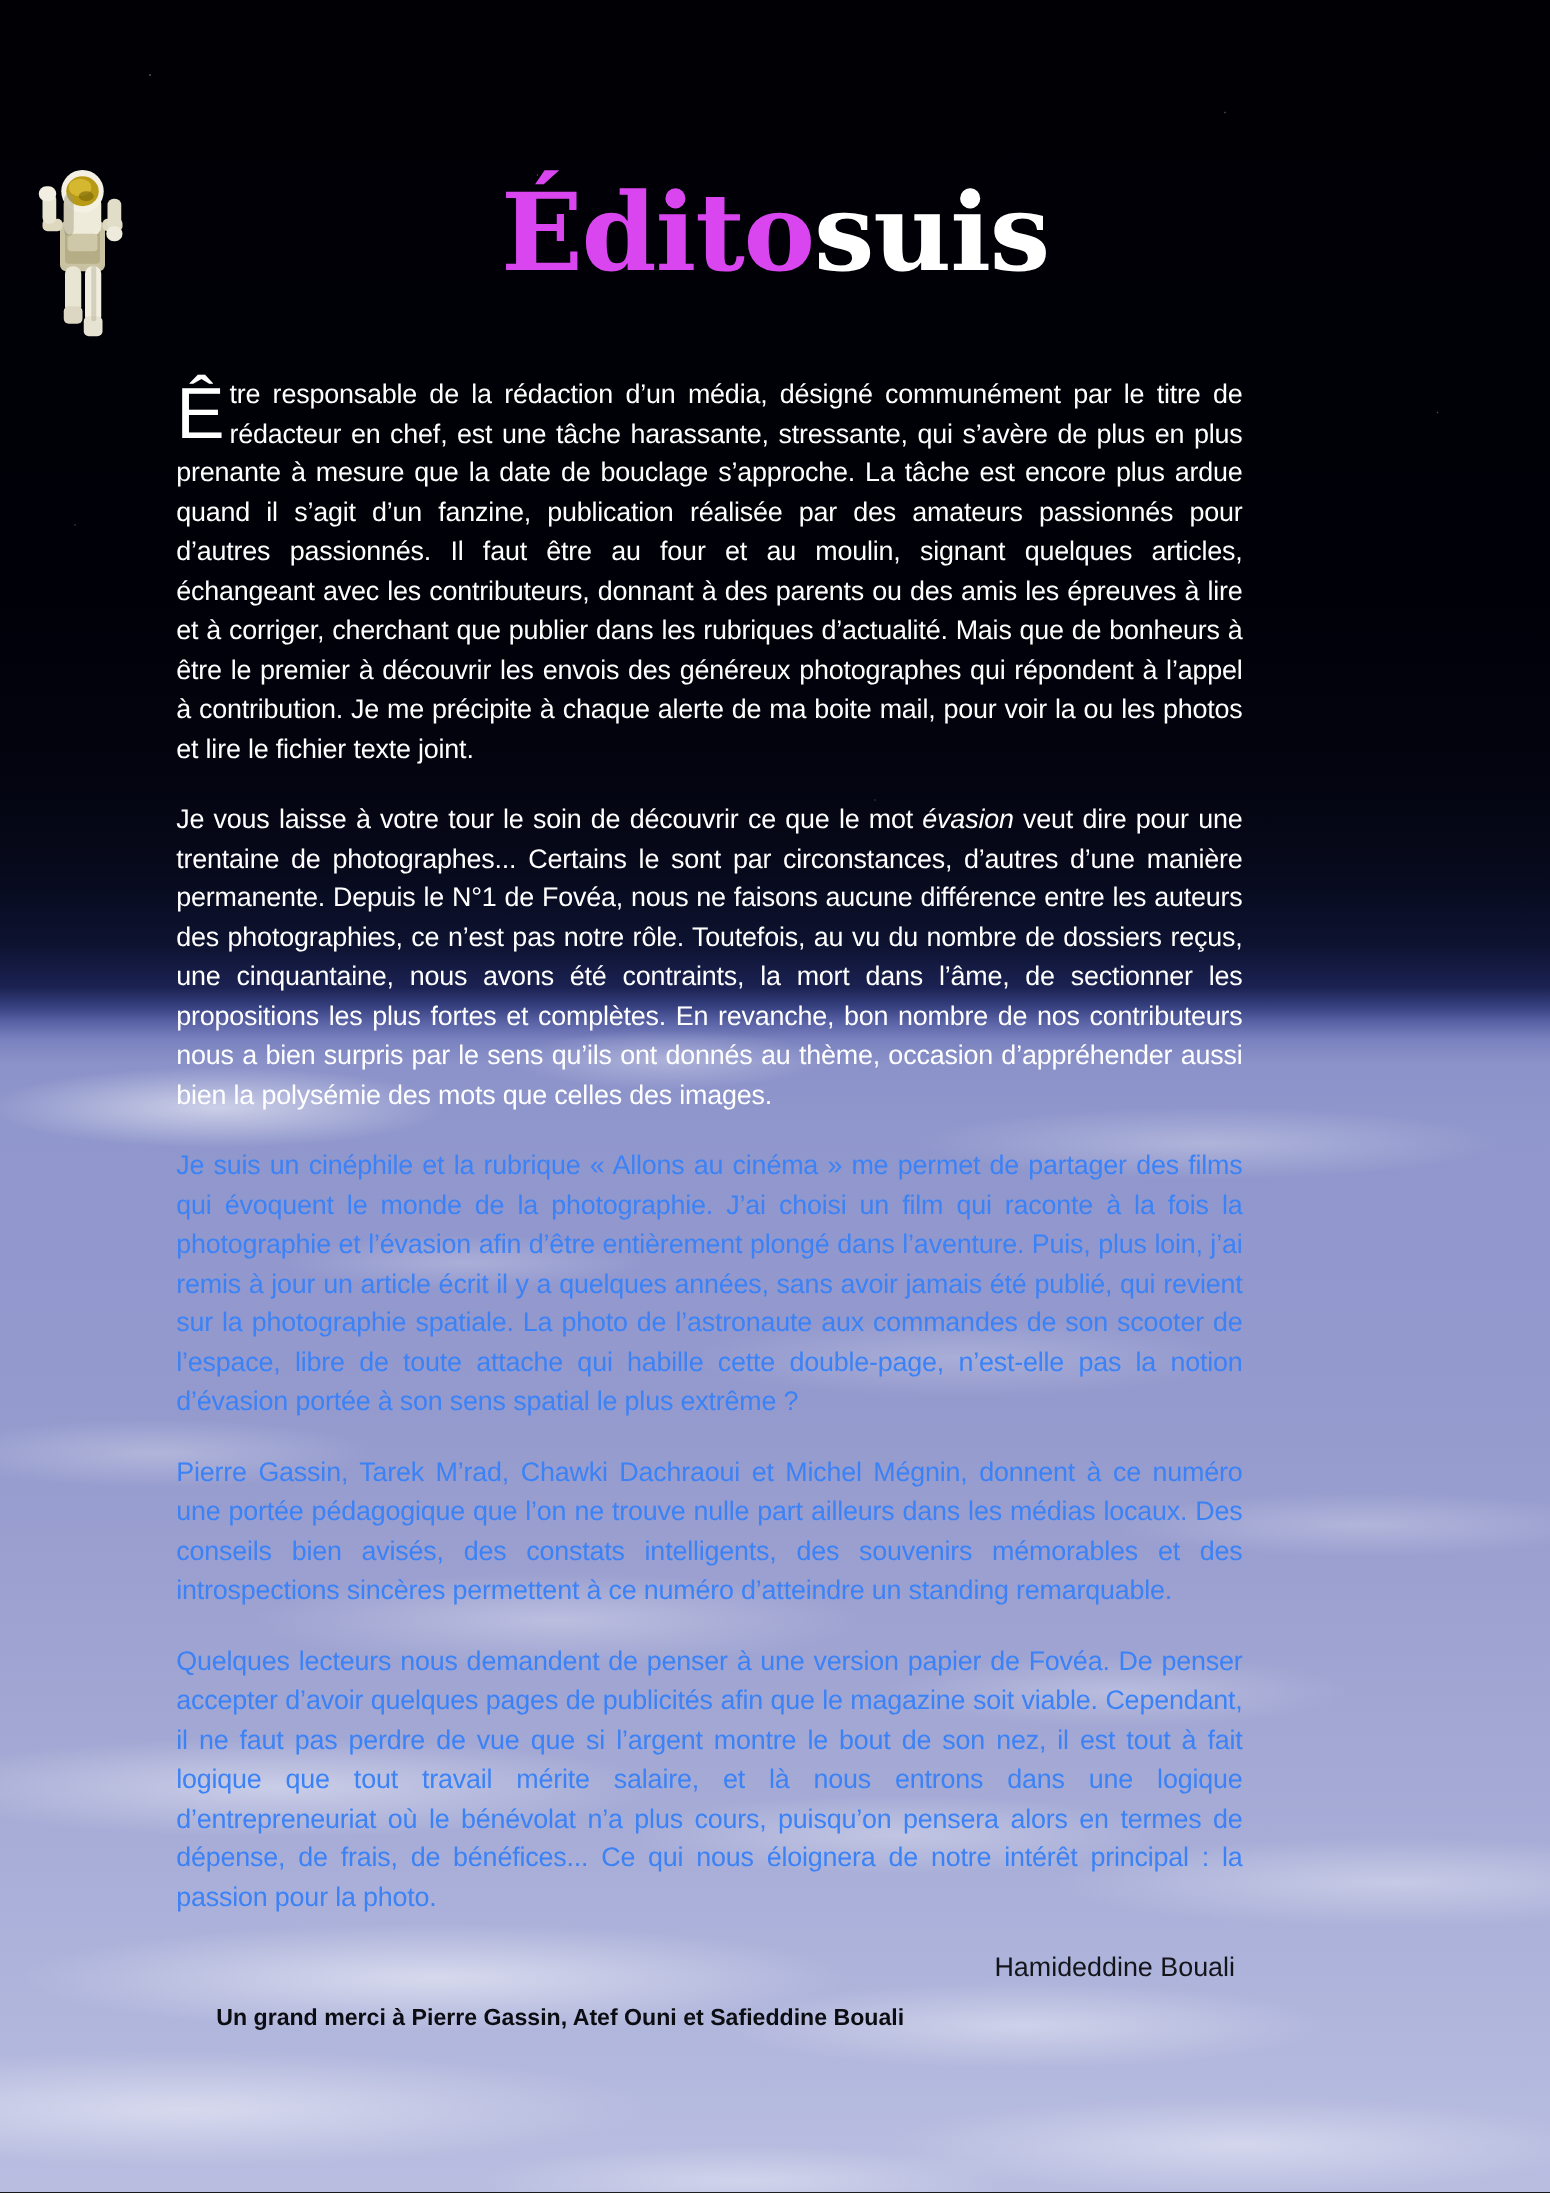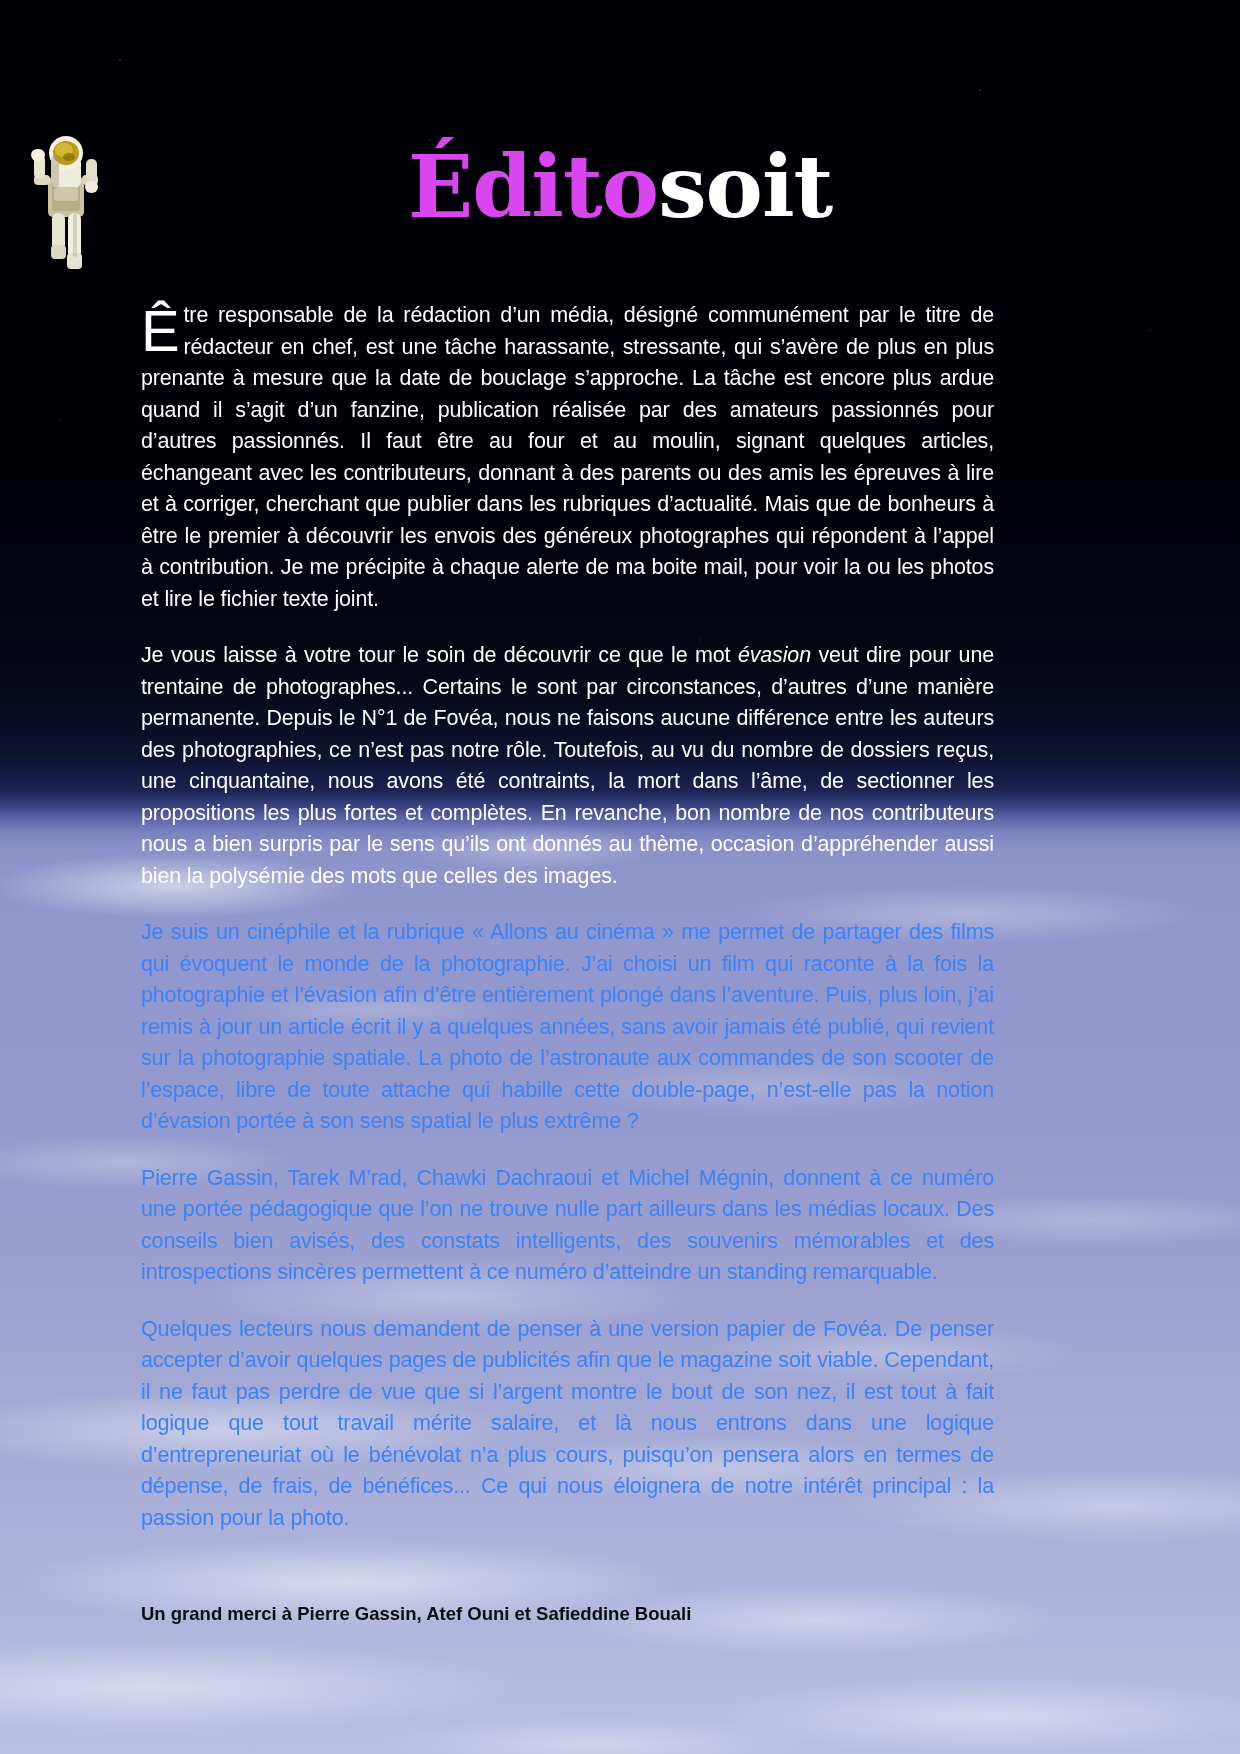--- a/index.html
+++ b/index.html
@@ -150,21 +150,21 @@
     position: absolute;
     left: 141px;
     top: 1600px;
     width: 760px;
     font-family: "Liberation Sans", sans-serif;
     font-weight: bold;
     font-size: 18.5px;
     line-height: 28px;
     color: #0c0d12;
   }
-  .credits div { white-space: nowrap; }
+  .credits div { white-space: nowrap; margin-left: 32px; }
 </style>
 </head>
 <body>
 
 <div class="page">
 
   <div class="bg"></div>
   <div class="stars"></div>
   <div class="clouds"></div>
 
@@ -198,34 +198,35 @@
 
       <rect x="33" y="120" width="15" height="14" rx="4" fill="#dcd7c2"></rect>
       <rect x="49" y="128" width="15" height="16" rx="4" fill="#e7e3d2"></rect>
 
       <rect x="33" y="30" width="8" height="34" rx="6" fill="#9d9879" opacity=".45"></rect>
       <rect x="55" y="88" width="4" height="44" rx="2" fill="#a8a386" opacity=".4"></rect>
     </g>
   </svg>
 
   <h1 class="title">
-    <span class="red">Édito</span><span class="white">soit</span>
+    <span class="red">Édito</span><span class="white">suis</span>
   </h1>
 
   <div class="column">
 
     <p class="body"><span class="dropcap">Ê</span><span>tre responsable de la rédaction d’un média, désigné communément par le titre de rédacteur en chef, est une tâche harassante, stressante, qui s’avère de plus en plus prenante à mesure que la date de bouclage s’approche. La tâche est encore plus ardue quand il s’agit d’un fanzine, publication réalisée par des amateurs passionnés pour d’autres passionnés. Il faut être au four et au moulin, signant quelques articles, échangeant avec les contributeurs, donnant à des parents ou des amis les épreuves à lire et à corriger, cherchant que publier dans les rubriques d’actualité. Mais que de bonheurs à être le premier à découvrir les envois des généreux photographes qui répondent à l’appel à contribution. Je me précipite à chaque alerte de ma boite mail, pour voir la ou les photos et lire le fichier texte joint.</span></p>
 
     <p class="body"><span>Je vous laisse à votre tour le soin de découvrir ce que le mot </span><em class="italic">évasion</em><span> veut dire pour une trentaine de photographes... Certains le sont par circonstances, d’autres d’une manière permanente. Depuis le N°1 de Fovéa, nous ne faisons aucune différence entre les auteurs des photographies, ce n’est pas notre rôle. Toutefois, au vu du nombre de dossiers reçus, une cinquantaine, nous avons été contraints, la mort dans l’âme, de sectionner les propositions les plus fortes et complètes. En revanche, bon nombre de nos contributeurs nous a bien surpris par le sens qu’ils ont donnés au thème, occasion d’appréhender aussi bien la polysémie des mots que celles des images.</span></p>
 
     <p class="body dark">Je suis un cinéphile et la rubrique « Allons au cinéma » me permet de partager des films qui évoquent le monde de la photographie. J’ai choisi un film qui raconte à la fois la photographie et l’évasion afin d’être entièrement plongé dans l’aventure. Puis, plus loin, j’ai remis à jour un article écrit il y a quelques années, sans avoir jamais été publié, qui revient sur la photographie spatiale. La photo de l’astronaute aux commandes de son scooter de l’espace, libre de toute attache qui habille cette double-page, n’est-elle pas la notion d’évasion portée à son sens spatial le plus extrême ?</p>
 
     <p class="body dark">Pierre Gassin, Tarek M’rad, Chawki Dachraoui et Michel Mégnin, donnent à ce numéro une portée pédagogique que l’on ne trouve nulle part ailleurs dans les médias locaux. Des conseils bien avisés, des constats intelligents, des souvenirs mémorables et des introspections sincères permettent à ce numéro d’atteindre un standing remarquable.</p>
 
     <p class="body dark">Quelques lecteurs nous demandent de penser à une version papier de Fovéa. De penser accepter d’avoir quelques pages de publicités afin que le magazine soit viable. Cependant, il ne faut pas perdre de vue que si l’argent montre le bout de son nez, il est tout à fait logique que tout travail mérite salaire, et là nous entrons dans une logique d’entrepreneuriat où le bénévolat n’a plus cours, puisqu’on pensera alors en termes de dépense, de frais, de bénéfices... Ce qui nous éloignera de notre intérêt principal : la passion pour la photo.</p>
 
+    <div class="signature">Hamideddine Bouali</div>
   </div>
 
   <div class="credits">
     <div>Un grand merci à Pierre Gassin, Atef Ouni et Safieddine Bouali</div>
   </div>
 
 </div>
 
 </body></html>

